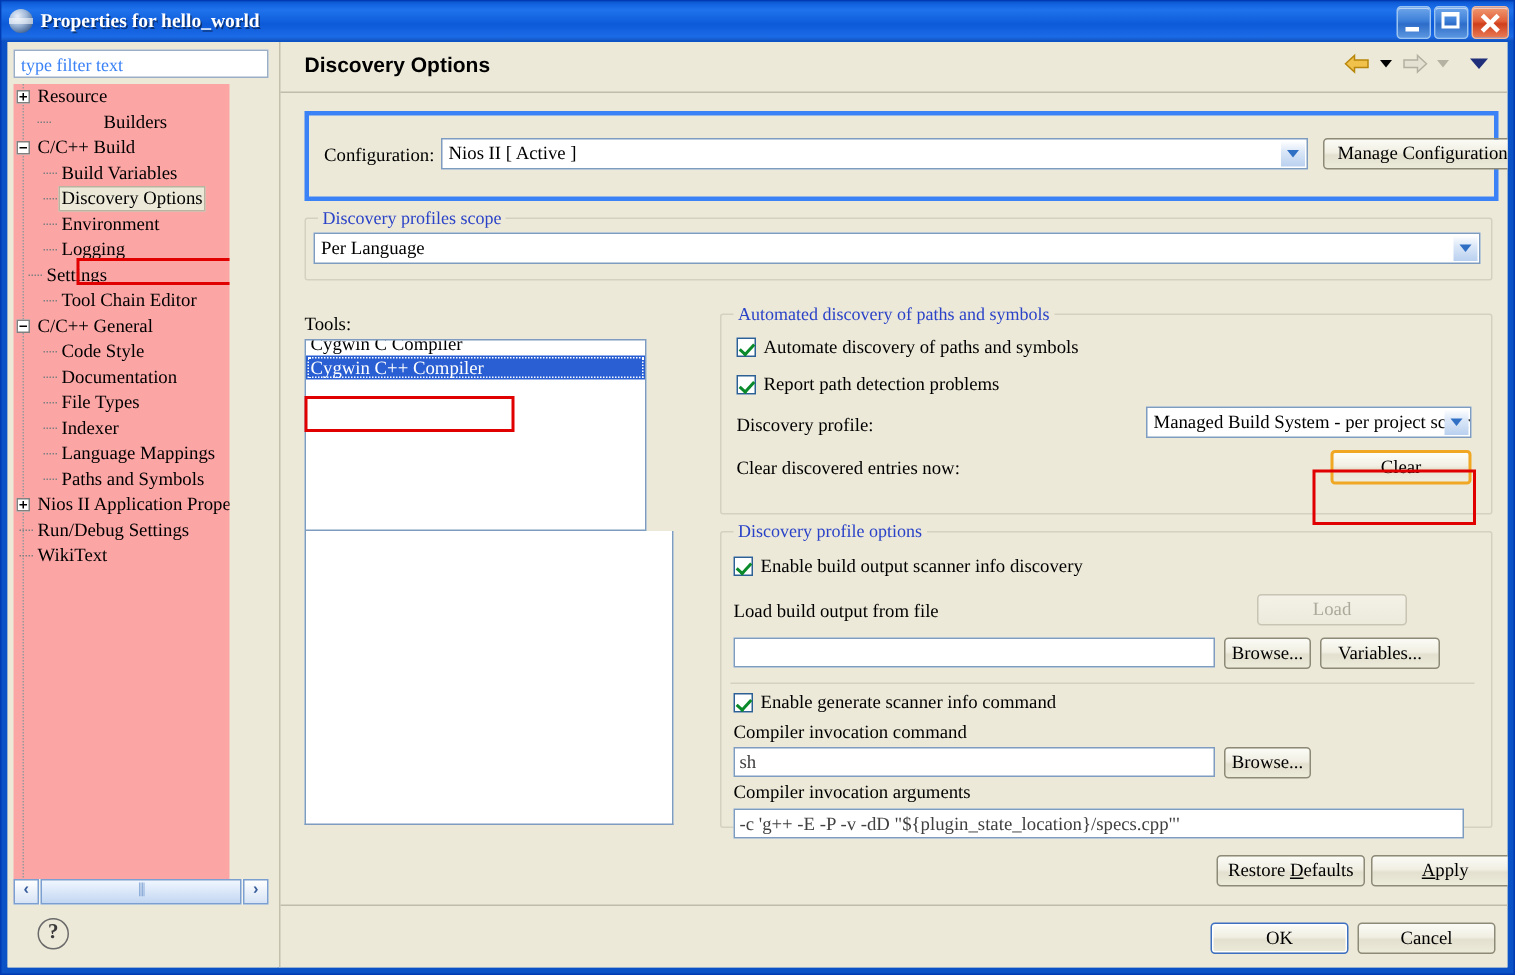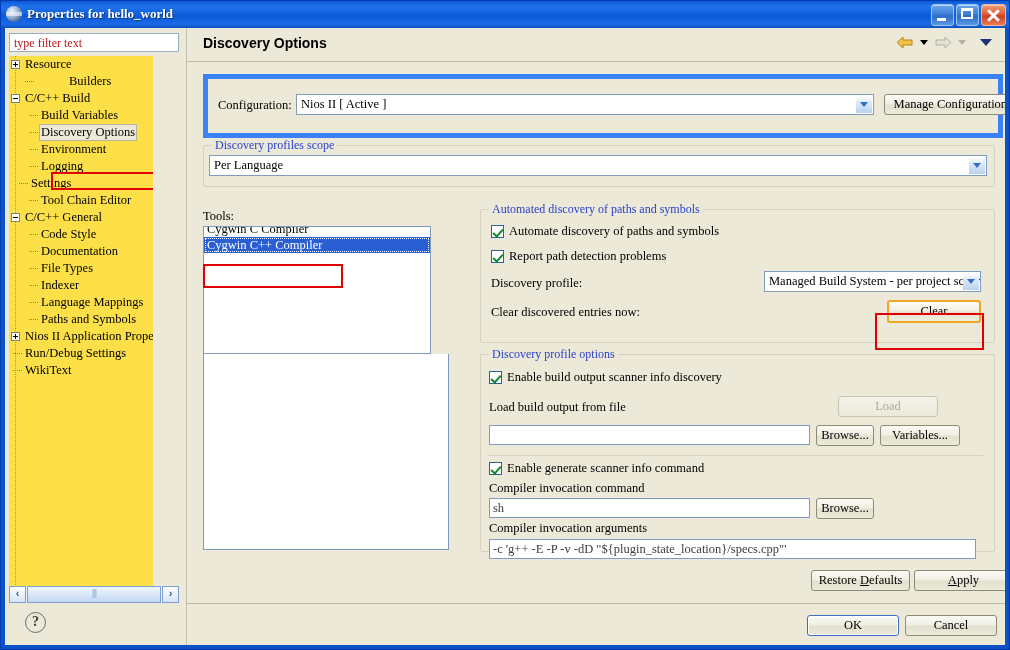--- a/index.html
+++ b/index.html
@@ -97,21 +97,21 @@
     background: #ffffff;
     border: 1px solid #9aaec6;
     padding: 2px 4px;
     font-family: "Liberation Serif", serif;
     font-size: 12px;
     color: #9d9d9d;
     line-height: 15px;
   }
   #treepane {
     position: absolute; left: 4px; top: 28px; width: 144px; height: 545px;
-    background: #fde047;
+    background: #fca5a5;
     border: none;
     overflow: hidden;
   }
   .tnode {
     position: relative;
     height: 17px;
     display: flex; align-items: center;
     white-space: nowrap;
     font-family: "Liberation Serif", serif;
     font-size: 12.5px;
@@ -218,21 +218,21 @@
     border-right: 4px solid transparent;
     border-top: 5px solid #000;
     margin: 0 3px;
   }
   .chev.dim { border-top-color: #b5b2a3; }
   .chev.big { border-left-width: 6px; border-right-width: 6px; border-top: 7px solid #1f2f7a; margin-left: 8px; }
 
   
   .panel {
     position: absolute;
-    border: 5px solid #3b82f6;
+    border: 3px solid #3b82f6;
     background: #ece9d8;
   }
   .grp {
     position: absolute;
     border: 1px solid #d4d1c0;
     border-radius: 2px;
     background: transparent;
   }
   .grp > .grplabel {
     position: absolute; top: -8px; left: 8px;
@@ -373,21 +373,21 @@
       <div class="winbtn close">
           <span class="g"></span>
         </div>
     </div>
   </div>
 
   <div id="client">
 
     <div id="leftpane">
 
-      <div id="filterbox" style="color: #b91c1c;">type filter text</div>
+      <div id="filterbox" style="color: #3b82f6;">type filter text</div>
 
       <div id="treepane">
         <div class="guide" style="left:6px;"></div>
         <div id="tree-list">
             <div class="tnode" style="padding-left: 2px;">
               <span class="plus expandable"></span>
               <span class="lbl">Resource</span>
             </div>
             <div class="tnode" style="padding-left: 14px; gap: 32px;">
               <span class="dash"></span>

